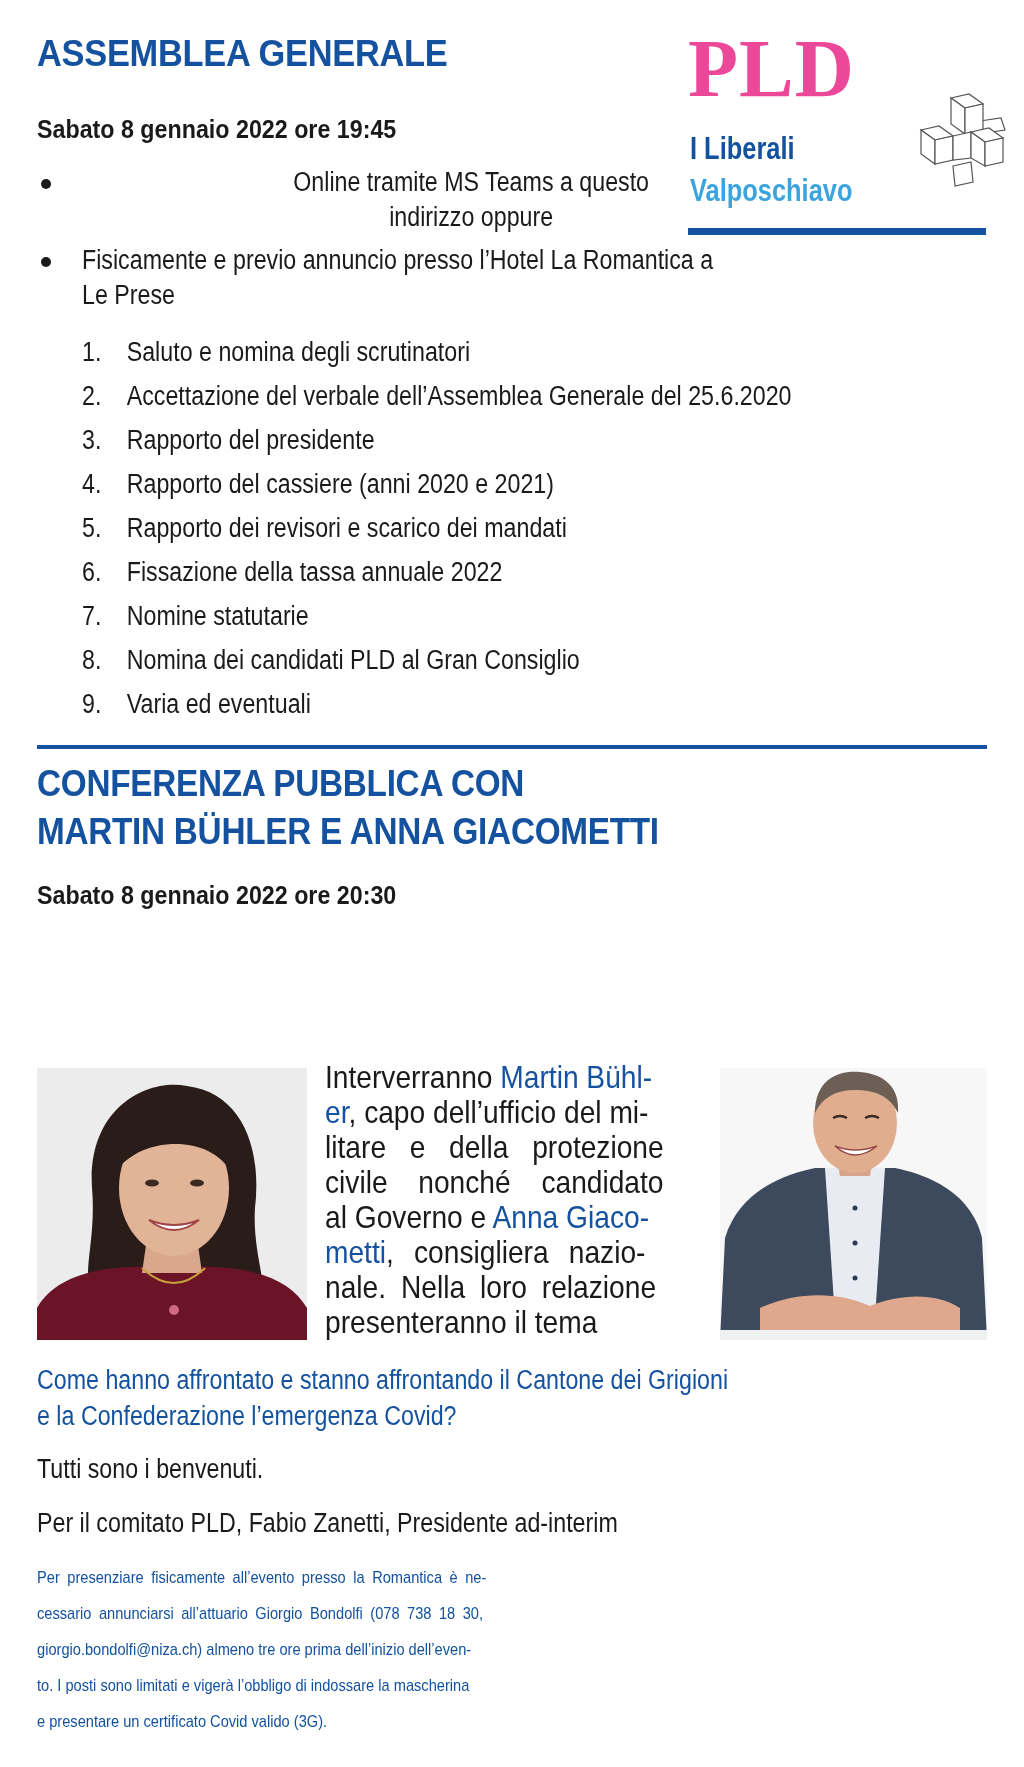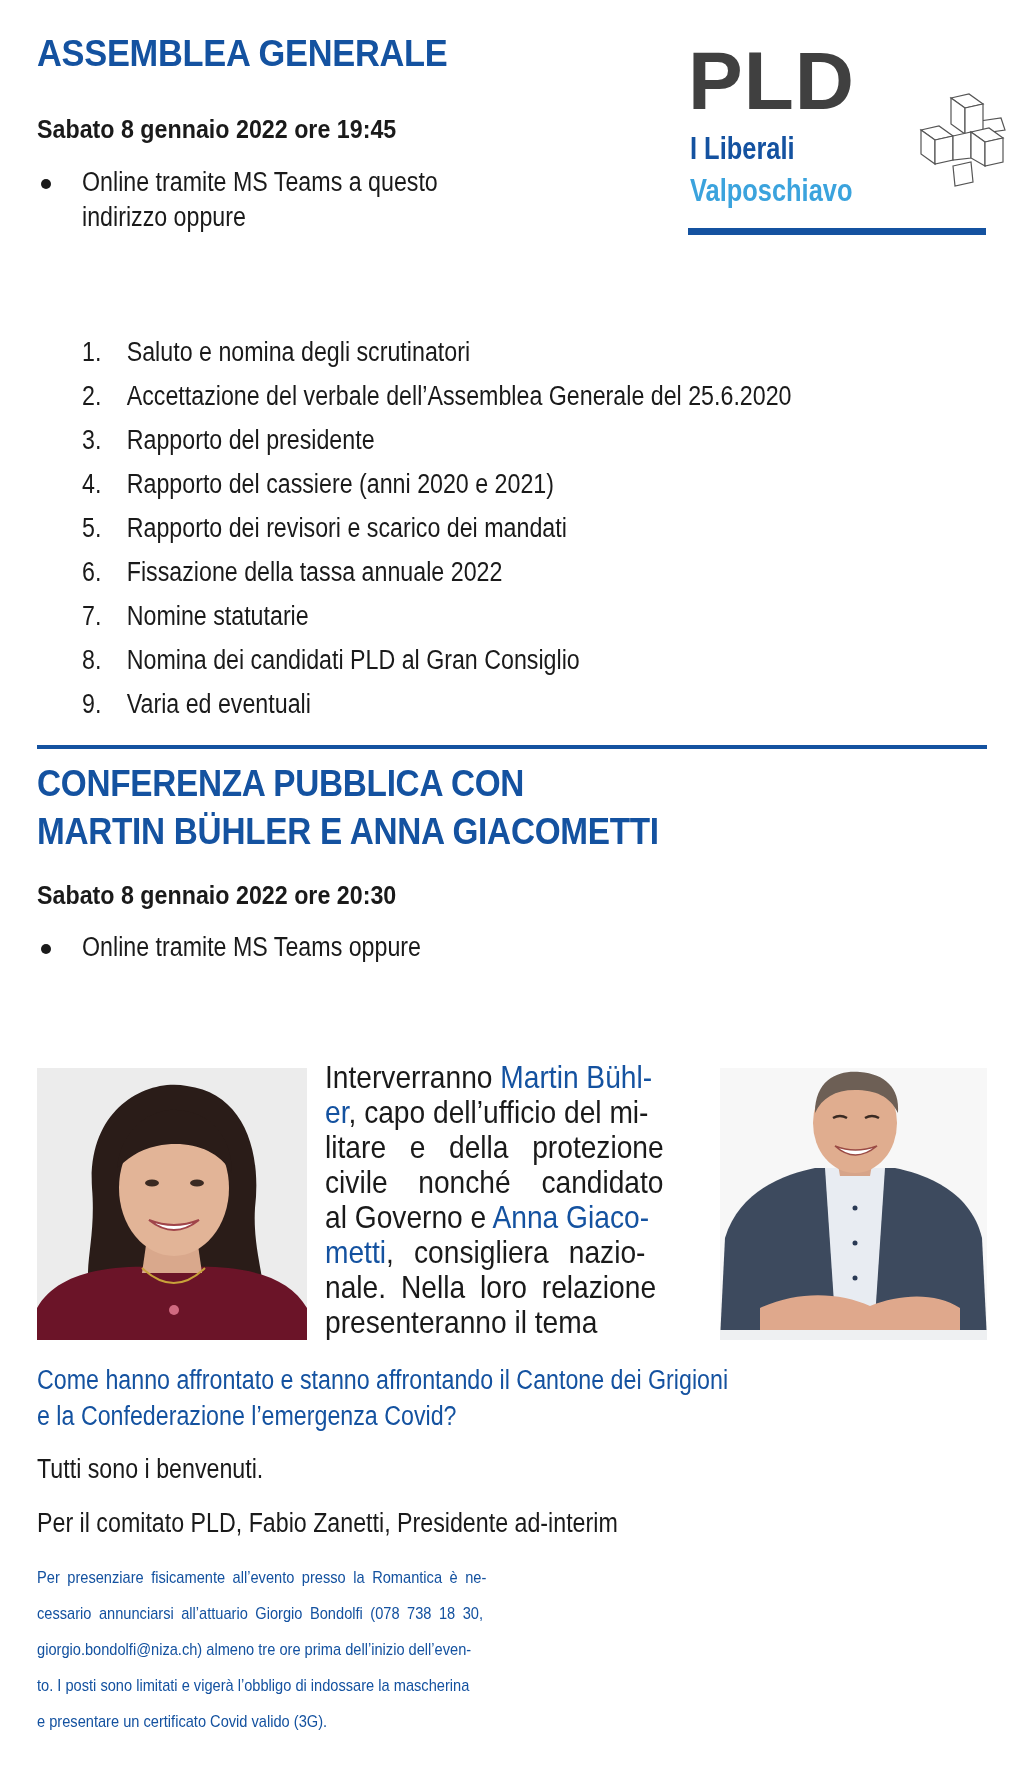--- a/index.html
+++ b/index.html
@@ -22,21 +22,21 @@
   ol.num li { position:relative; padding-left:45px; font-size:27px; line-height:44px;
               white-space:nowrap; }
   ol.num li .n { position:absolute; left:0; top:0; }
   .rule { background:#1452a0; }
   .photo { position:absolute; overflow:hidden; }
 </style>
 </head>
 <body>
 
 <div class="abs" style="left:688px; top:28px; width:320px; height:185px;">
-  <div class="abs" style="left:0; top:12px; font-family:Liberation Sans, sans-serif; font-weight:bold; color:#404040; font-size:82px; line-height:82px; letter-spacing:1px;">PLD</div>
+  <div class="abs" style="left:0; top:0; font-family:Liberation Serif, serif; font-weight:bold; color:#ec4899; font-size:82px; line-height:82px; letter-spacing:1px;">PLD</div>
   <div class="abs" style="left:2px; top:104px; font-weight:bold; color:#1452a0; font-size:31px; line-height:34px; transform:scaleX(0.82); transform-origin:left top; white-space:nowrap;">I Liberali</div>
   <div class="abs" style="left:2px; top:146px; font-weight:bold; color:#3ba3dd; font-size:31px; line-height:34px; transform:scaleX(0.82); transform-origin:left top; white-space:nowrap;">Valposchiavo</div>
   <span class="abs" style="left:225px; top:60px; width:100px; height:100px;">
     <svg width="100" height="100" viewBox="0 0 100 100" fill="#ffffff" stroke="#555" stroke-width="1.2">
 
       <polygon points="60,34 88,30 92,42 64,46"></polygon>
       <polygon points="40,78 58,74 60,94 42,98"></polygon>
 
       <polygon points="38,10 56,6 70,16 52,20"></polygon>
       <polygon points="38,10 52,20 52,46 38,36"></polygon>
@@ -54,25 +54,30 @@
     </svg>
   </span>
   <div class="abs rule" style="left:0; top:200px; width:298px; height:7px;"></div>
 </div>
 
 <div class="abs h1" style="left:37px; top:32px;">ASSEMBLEA GENERALE</div>
 
 <div class="abs date" style="left:37px; top:114px;">Sabato 8 gennaio 2022 ore 19:45</div>
 
 <ul class="abs bul" style="left:37px; top:165px; width:950px;">
-  <li style="margin-bottom:8px;">
+  <li style="margin-bottom:8px;text-align:center;">
     <span class="dot"></span>
     <div class="cond">Online tramite MS Teams a questo</div>
     <div class="cond">indirizzo oppure</div>
   </li>
+  <li>
+    <span class="dot"></span>
+    <div class="cond">Fisicamente e previo annuncio presso l’Hotel La Romantica a</div>
+    <div class="cond">Le Prese</div>
+  </li>
 </ul>
 
 <ol class="abs num" style="left:37px; top:330px; width:950px;">
   <li>
       <div class="cond"><span class="n">1.</span><span style="padding-left:52px">Saluto e nomina degli scrutinatori</span></div>
     </li>
   <li>
       <div class="cond"><span class="n">2.</span><span style="padding-left:52px">Accettazione del verbale dell’Assemblea Generale del 25.6.2020</span></div>
     </li>
   <li>
@@ -99,24 +104,20 @@
 </ol>
 
 <div class="abs rule" style="left:37px; top:745px; width:950px; height:4px;"></div>
 
 <div class="abs h1" style="left:37px; top:762px; transform:scaleX(0.9);">CONFERENZA PUBBLICA CON</div>
 <div class="abs h1" style="left:37px; top:810px; transform:scaleX(0.9);">MARTIN BÜHLER E ANNA GIACOMETTI</div>
 
 <div class="abs date" style="left:37px; top:880px;">Sabato 8 gennaio 2022 ore 20:30</div>
 
 <ul class="abs bul" style="left:37px; top:930px; width:950px;">
-  <li style="margin-bottom:10px;">
-    <span class="dot"></span>
-    <div class="cond">Online tramite MS Teams oppure</div>
-  </li>
 </ul>
 
 <div class="photo" style="left:37px; top:1068px; width:270px; height:272px; background:#ececec;">
   <svg width="270" height="272" viewBox="0 0 270 272">
     <rect width="270" height="272" fill="#ececec"></rect>
 
     <path d="M55,120 C50,40 110,10 150,18 C205,25 225,80 218,140 C215,190 235,220 220,240 L60,240 C40,210 60,180 55,120 Z" fill="#2a1c18"></path>
 
     <path d="M0,272 L0,240 C20,205 70,195 135,200 C200,195 250,205 270,240 L270,272 Z" fill="#6b1428"></path>
 

